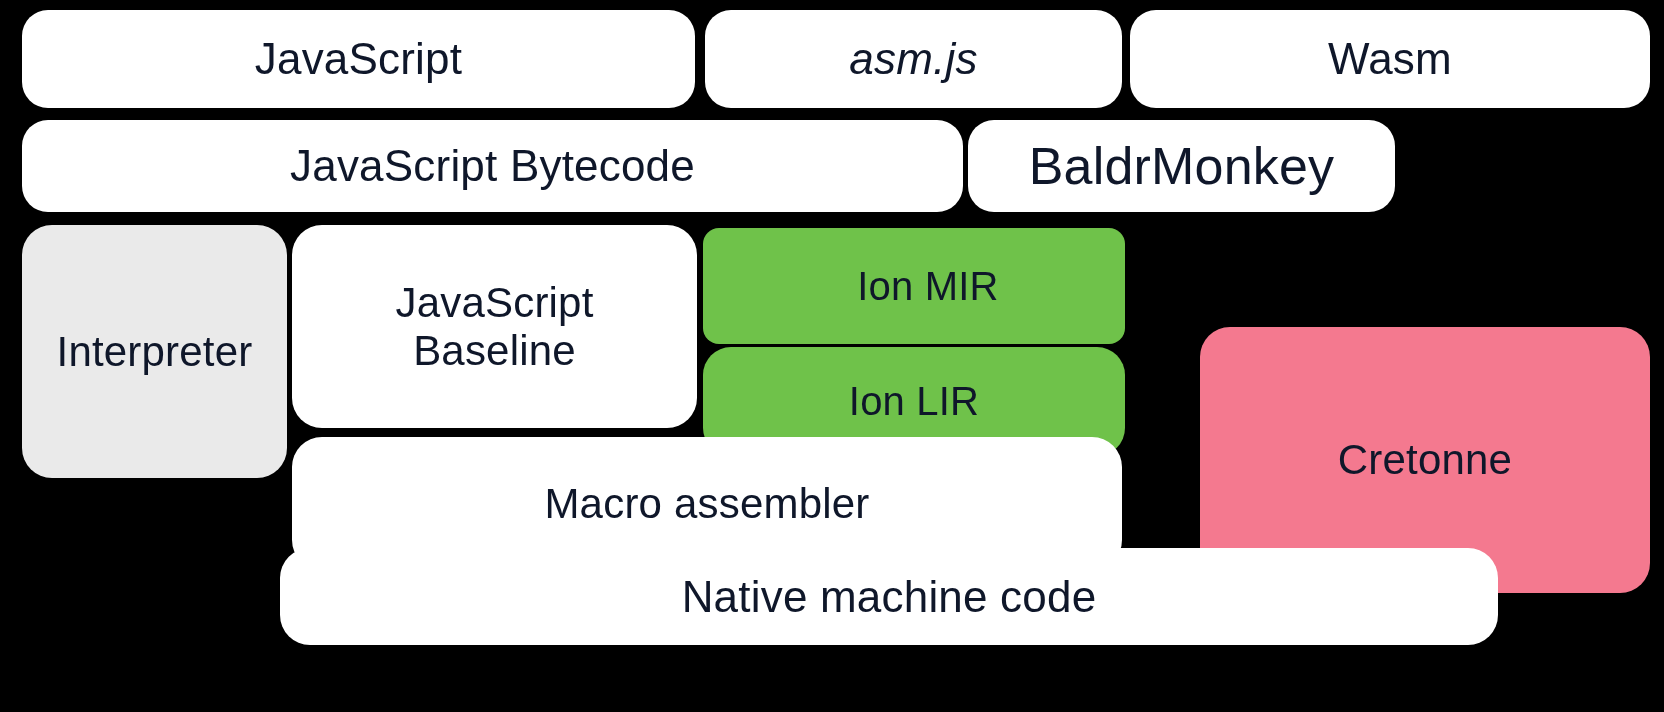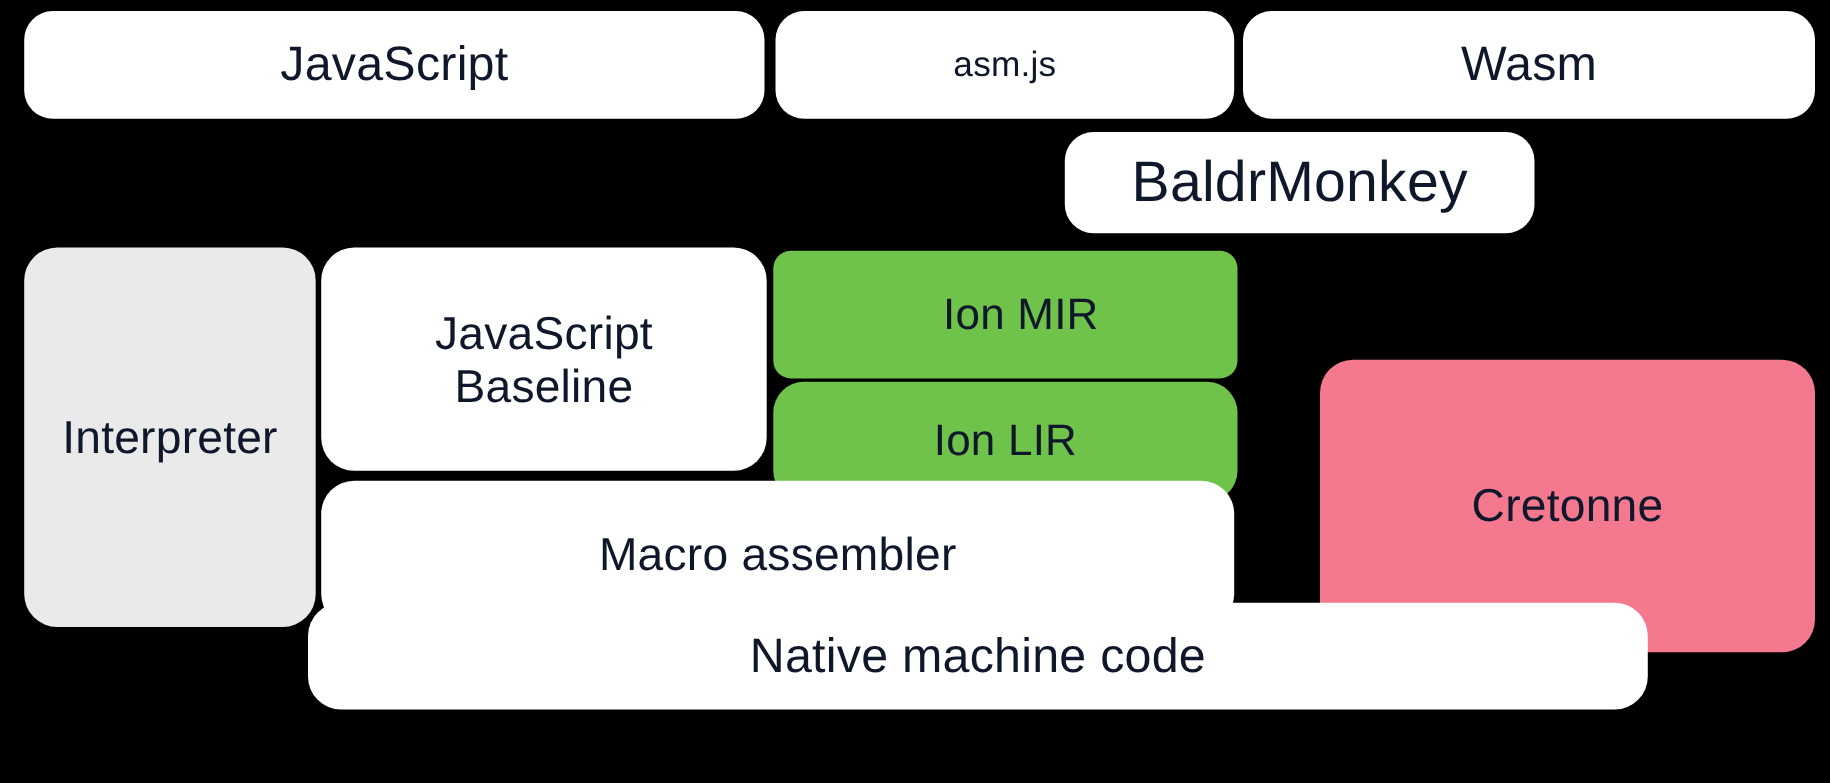--- a/index.html
+++ b/index.html
@@ -26,27 +26,27 @@
     background: #ffffff;
     border-radius: 26px;
     line-height: 1.12;
     font-weight: 400;
     letter-spacing: 0.2px;
     white-space: pre-line;
     user-select: none;
   }
   
   .n-javascript      { left: 22px;   top: 10px;  width: 673px; height: 98px;  font-size: 44px; }
-  .n-asmjs           { left: 705px;  top: 10px;  width: 417px; height: 98px;  font-size: 32px; }
+  .n-asmjs           { left: 705px;  top: 10px;  width: 417px; height: 98px;  font-size: 44px; font-style: italic; }
   .n-wasm            { left: 1130px; top: 10px;  width: 520px; height: 98px;  font-size: 44px; }
   
   .n-jsbytecode      { left: 22px;   top: 120px; width: 941px; height: 92px;  font-size: 44px; }
   .n-baldrmonkey     { left: 968px;  top: 120px; width: 427px; height: 92px;  font-size: 52px; }
   
-  .n-interpreter     { left: 22px;   top: 225px; width: 265px; height: 345px; font-size: 42px;
+  .n-interpreter     { left: 22px;   top: 225px; width: 265px; height: 253px; font-size: 42px;
                        background: #eaeaea; border-radius: 30px; }
   .n-jsbaseline      { left: 292px;  top: 225px; width: 405px; height: 203px; font-size: 42px;
                        border-radius: 30px; }
   .n-ionmir          { left: 703px;  top: 228px; width: 422px; height: 116px; font-size: 40px;
                        background: #6fc24a; border-radius: 16px; padding-left: 28px; }
   .n-ionlir          { left: 703px;  top: 347px; width: 422px; height: 109px; font-size: 40px;
                        background: #6fc24a; border-radius: 28px; }
   .n-cretonne        { left: 1200px; top: 307px; width: 450px; height: 266px; font-size: 42px;
                        background: #f4798f; border-radius: 30px; margin-top: 20px; }
   .n-macroassembler  { left: 292px;  top: 437px; width: 830px; height: 133px; font-size: 42px;
@@ -59,20 +59,21 @@
 <body>
 
 <div id="canvas">
 
   <div class="node n-javascript">JavaScript</div>
 
   <div class="node n-asmjs">asm.js</div>
 
   <div class="node n-wasm">Wasm</div>
 
+  <div class="node n-jsbytecode">JavaScript Bytecode</div>
 
   <div class="node n-baldrmonkey">BaldrMonkey</div>
 
   <div class="node n-interpreter">Interpreter</div>
 
   <div class="node n-jsbaseline">JavaScript
 Baseline</div>
 
   <div class="node n-ionmir">Ion MIR</div>
 

